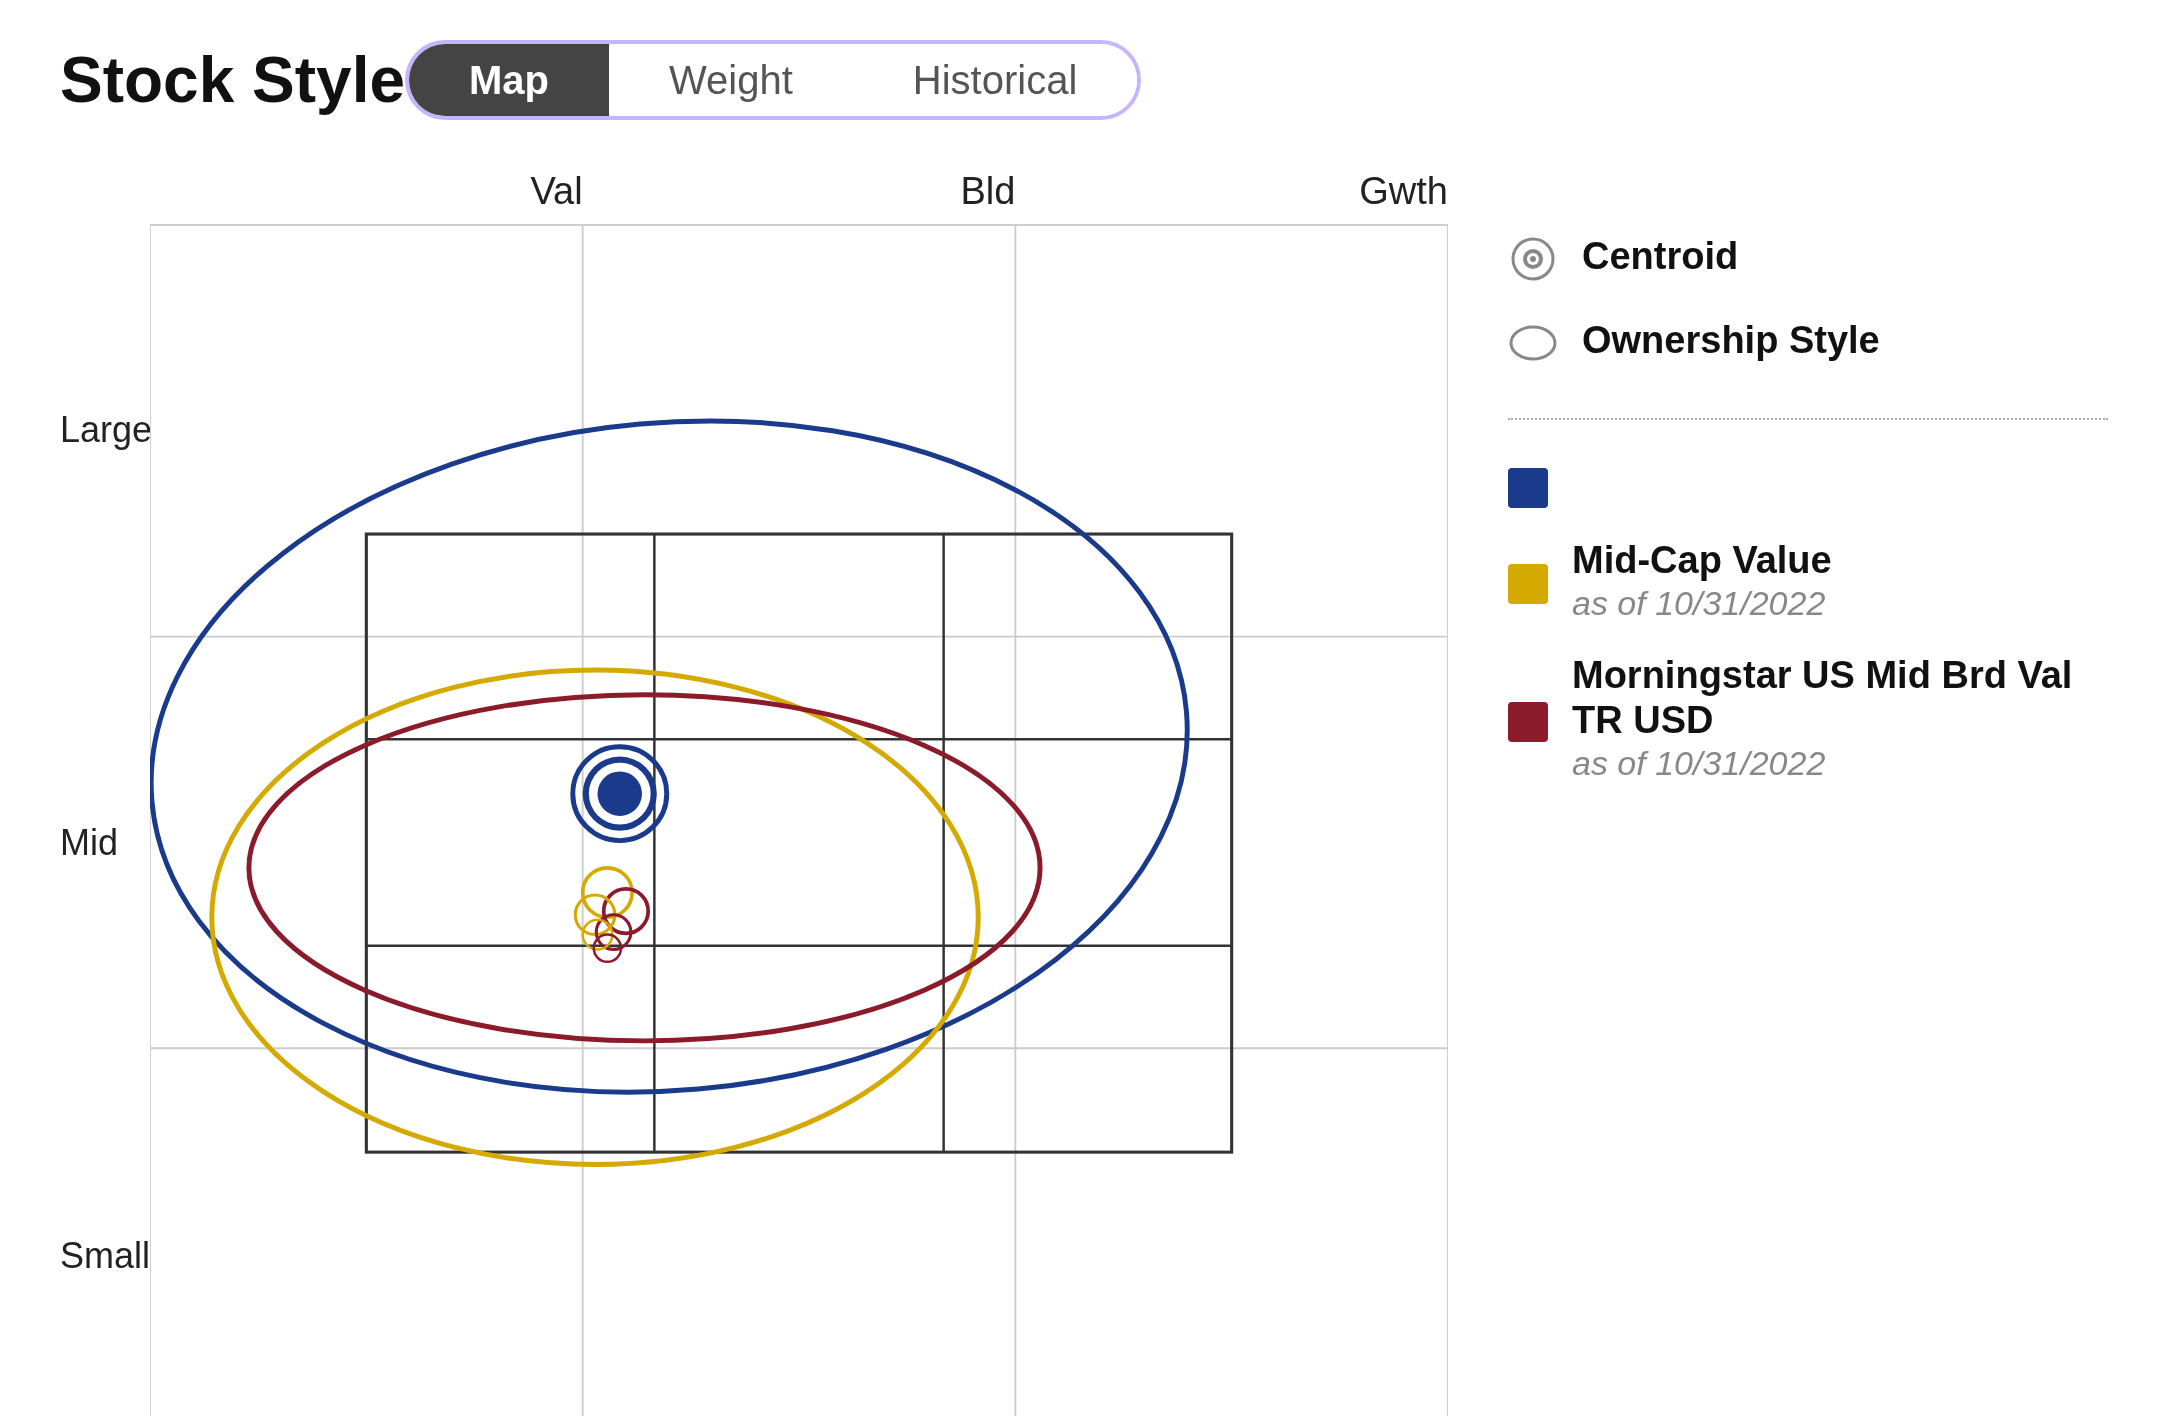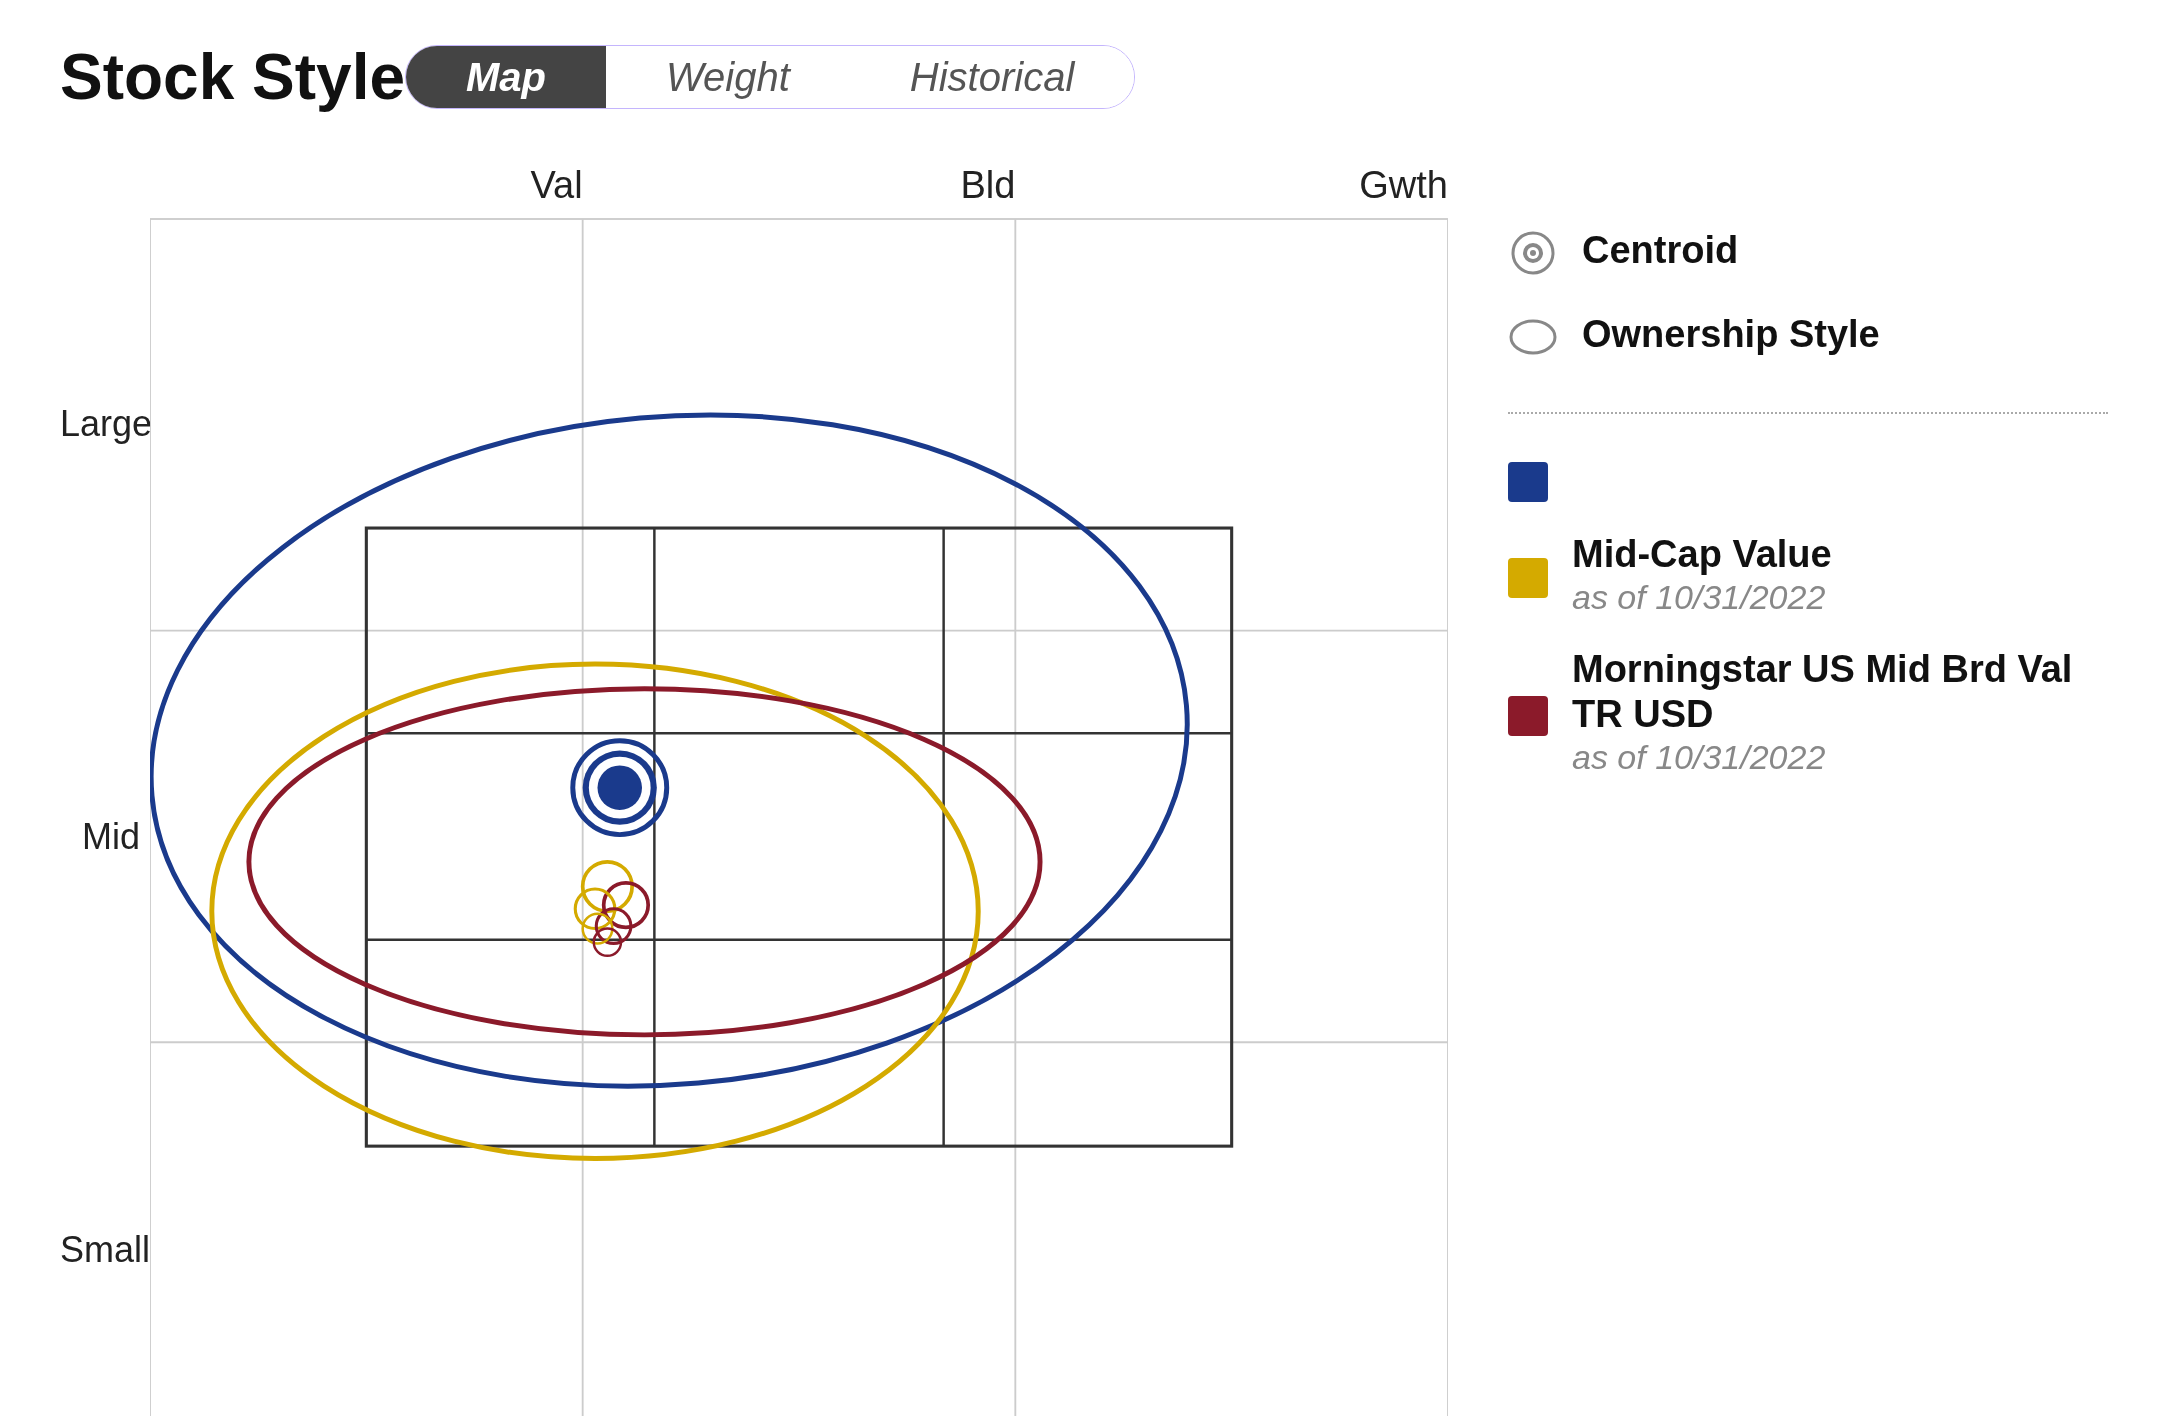--- a/index.html
+++ b/index.html
@@ -20,25 +20,24 @@
       align-items: center;
       margin-bottom: 50px;
     }
     .page-title {
       font-size: 64px;
       font-weight: 900;
       color: #111;
     }
     .tab-group {
       display: flex;
-      border: 1px solid #c4b5fd;
+      border: 4px solid #c4b5fd;
       border-radius: 50px;
       overflow: hidden;
-      height: 64px;
-      font-style: italic;
+      height: 80px;
     }
     .tab {
       padding: 0 60px;
       font-size: 40px;
       display: flex;
       align-items: center;
       justify-content: center;
       cursor: pointer;
       color: #555;
       background: #fff;
@@ -81,21 +80,21 @@
     .y-axis {
       display: flex;
       flex-direction: column;
       justify-content: space-around;
       width: 90px;
       padding-right: 10px;
     }
     .y-label {
       font-size: 36px;
       color: #222;
-      text-align: right;
+      text-align: left;
       writing-mode: horizontal-tb;
     }
 
     .chart-svg-container {
       flex: 1;
       position: relative;
     }
 
     
     .legend {

